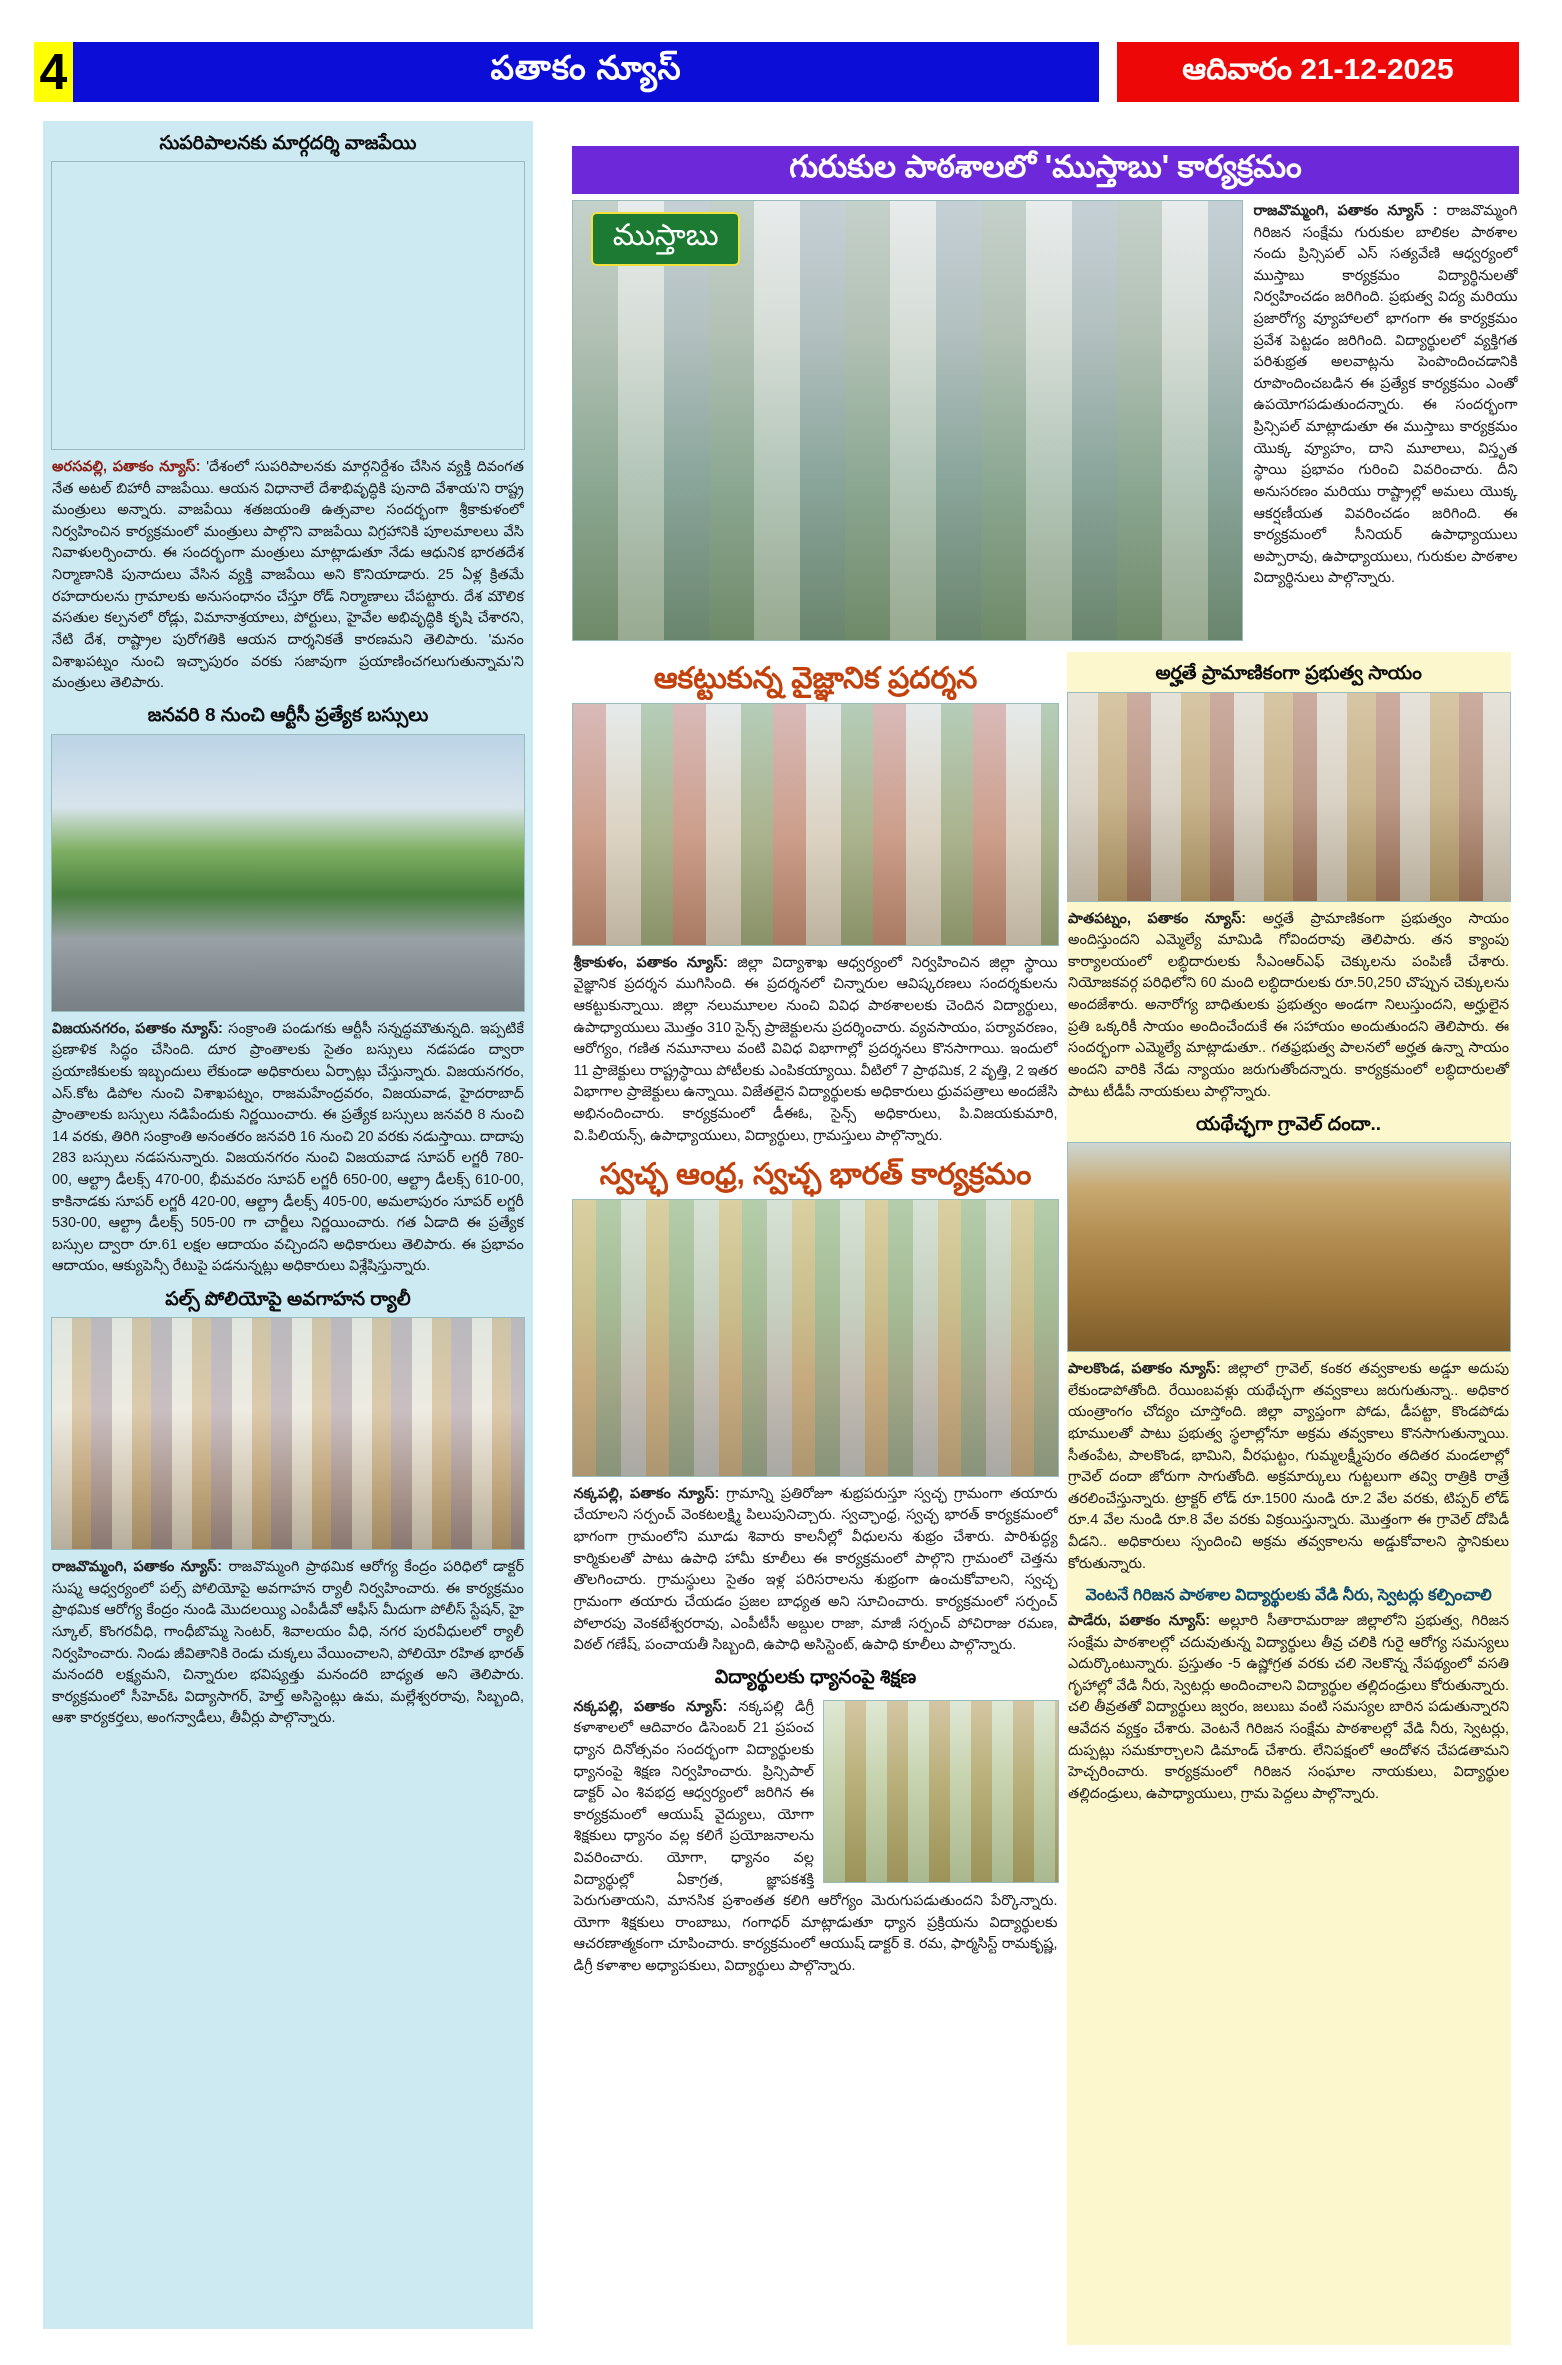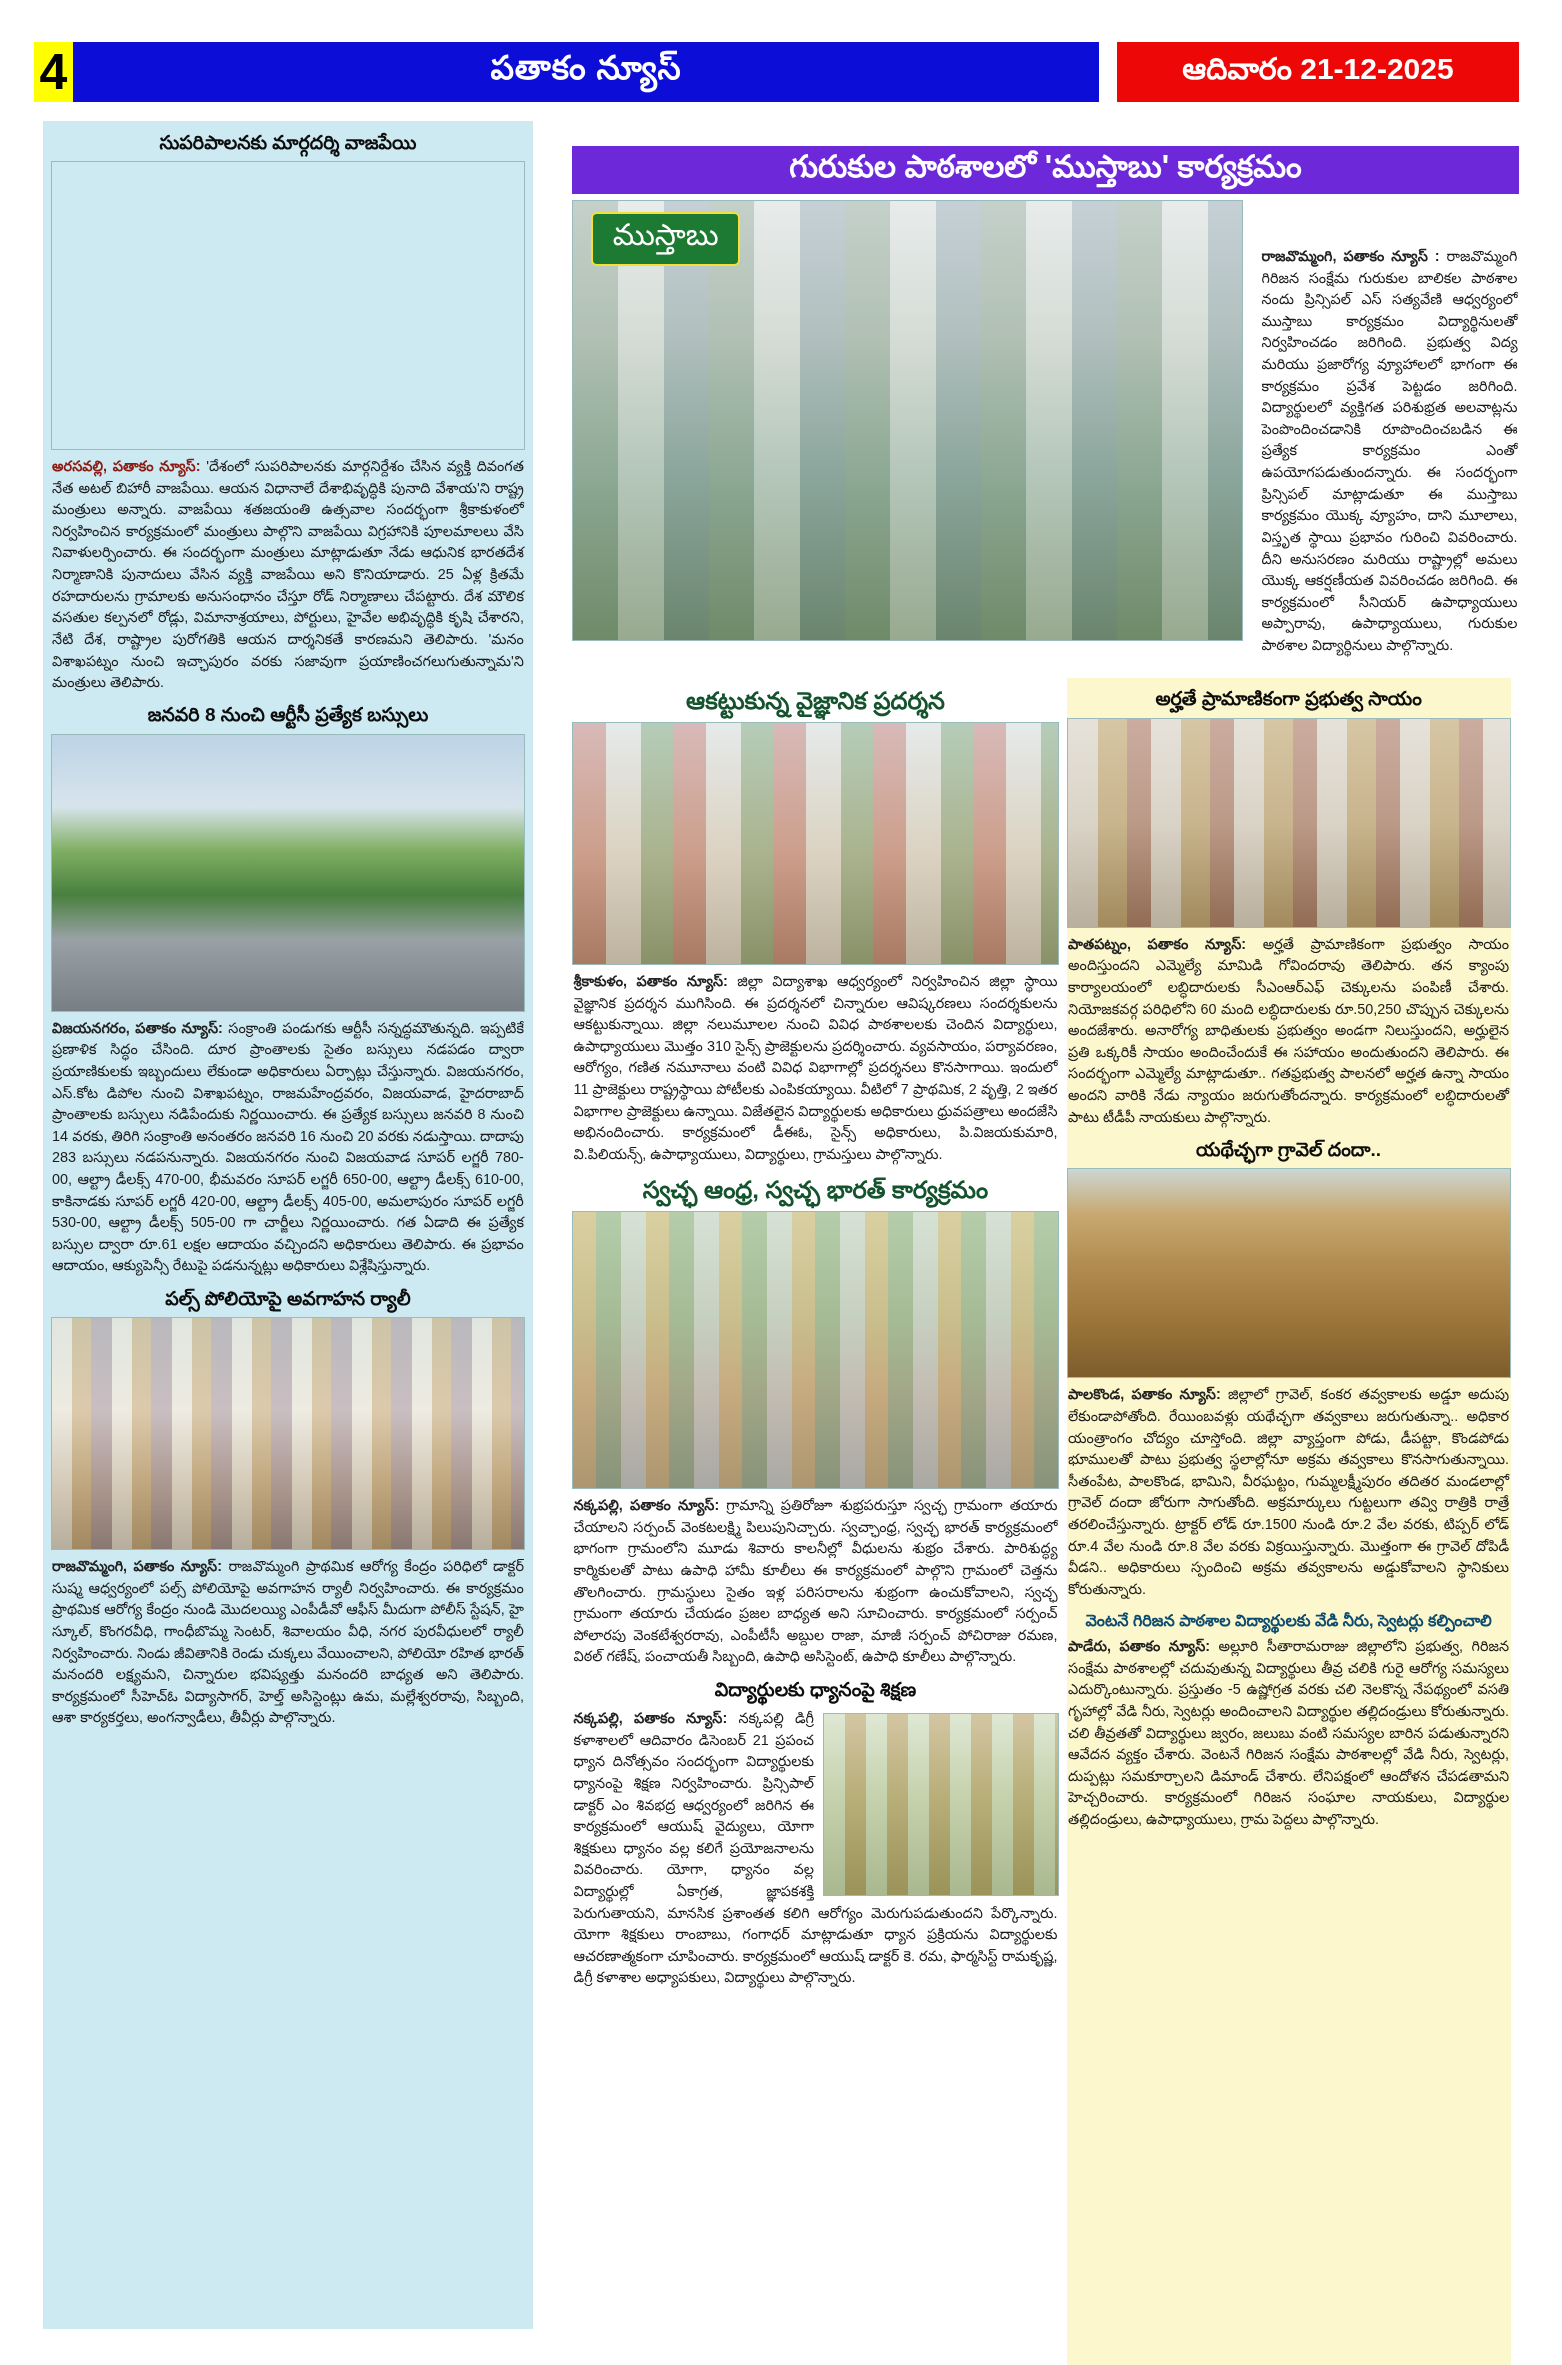--- a/index.html
+++ b/index.html
@@ -17,29 +17,29 @@
   .datebox{width:402px;background:#ee0707;color:#fff;font-weight:bold;font-size:30px;
     display:flex;align-items:center;justify-content:center;margin-left:18px;}
   
   .col-left{position:absolute;left:43px;top:121px;width:490px;height:2208px;
     background:#cde9f2;padding:3px 7.6px;box-sizing:border-box;}
   .center-right{position:absolute;left:572px;top:146px;width:947px;}
   .banner-headline{height:48px;background:#6d28d9;color:#fff;font-weight:bold;font-size:31px;
     display:flex;align-items:center;justify-content:center;}
   .top-row{display:flex;margin-top:6px;}
   .top-row .photo{width:671px;height:441px;flex:none;}
-  .top-text{flex:1;padding-left:17px;margin-top:46px;}
+  .top-text{flex:1;padding-left:9px;}
   .bottom-cols{display:flex;margin-top:10.6px;}
   .col-center{width:487px;flex:none;}
   .col-right{width:444px;flex:none;margin-left:7.6px;background:#fcf7cd;
     padding:3px 0;box-sizing:border-box;min-height:1693px;}
   
   .headline-black{font-weight:bold;font-size:19px;color:#0d0d0d;text-align:center;
     margin:7.6px 0 7.6px 0;line-height:1.15;}
-  .headline-red{font-weight:bold;font-size:24px;color:#14532d;text-align:center;
+  .headline-red{font-weight:bold;font-size:30px;color:#c2410c;text-align:center;
     margin:9px 0 7.6px 0;line-height:1.15;}
   .headline-red-small{font-weight:bold;font-size:16px;color:#0c4a6e;text-align:center;
     margin:9px 0 6px 0;line-height:1.2;}
   .body{font-size:14.4px;line-height:1.5;text-align:justify;margin:6px 1.5px 10.6px 1.5px;}
   .body .dateline{font-weight:bold;color:#222;}
   .body .dl-red{color:#8b1a10;}
   
   .photo{width:100%;border:0.8px solid #9bb;box-sizing:border-box;position:relative;overflow:hidden;}
   .photo-caption-band{position:absolute;left:18px;top:10.6px;background:#1d7a33;color:#fff;
     font-weight:normal;font-size:30px;padding:4.5px 19.7px;border-radius:6px;border:2.3px solid #f3e13a;}

